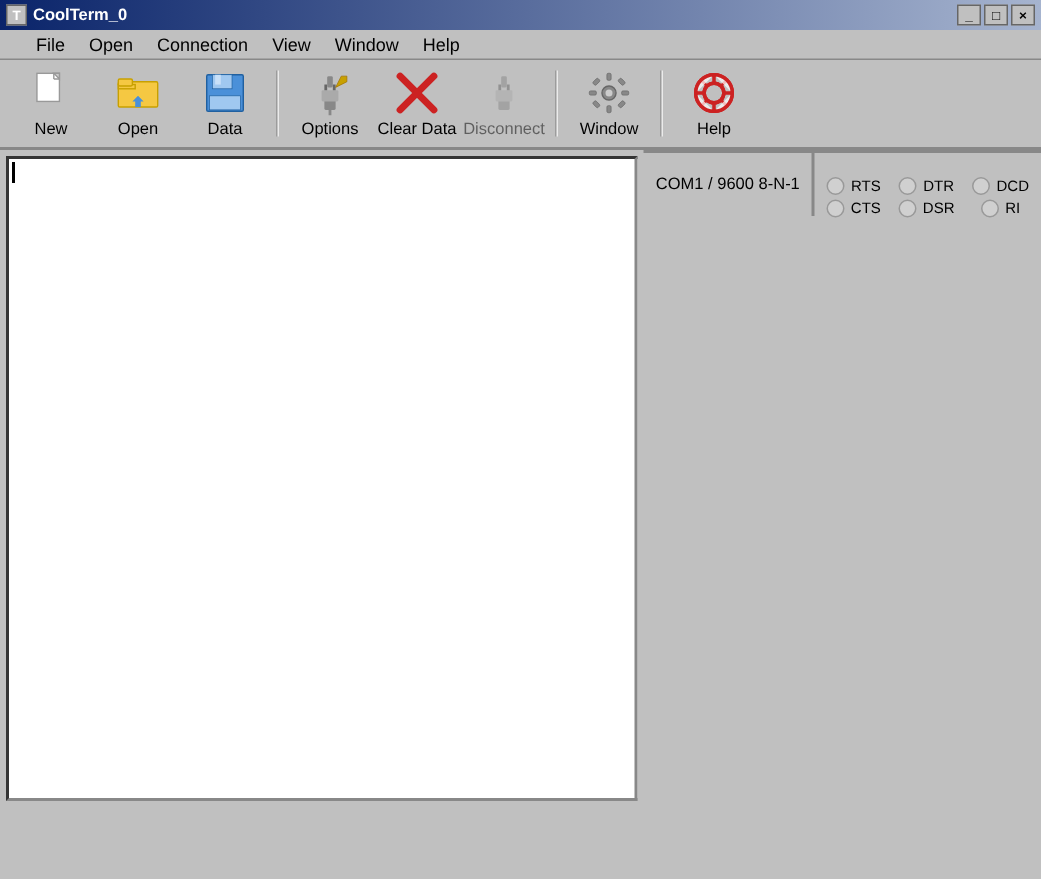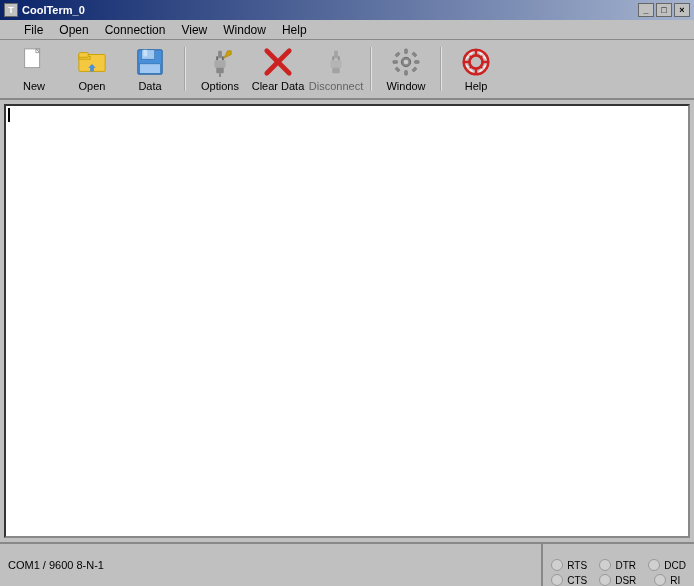--- a/index.html
+++ b/index.html
@@ -162,22 +162,22 @@
       border-right: 2px solid #888;
       padding: 4px 8px;
       display: flex;
       flex-direction: column;
       justify-content: center;
       font-family: Arial, sans-serif;
       font-size: 11px;
     }
     .status-right {
       display: flex;
-      align-items: flex-end;
-      padding: 0 8px;
+      align-items: flex-start;
+      padding: 16px 8px;
       gap: 12px;
       font-family: Arial, sans-serif;
       font-size: 11px;
     }
     .indicator-group {
       display: flex;
       flex-direction: column;
       align-items: center;
       gap: 3px;
     }
@@ -196,21 +196,21 @@
     .led.off {
       background: #d0d0d0;
       border: 1px solid #999;
     }
     .indicator-label {
       font-size: 10px;
     }
 
     .main-content {
       display: flex;
-      flex-direction: column;
+      flex-direction: row;
       height: calc(586px - 20px - 20px - 60px);
     }
   </style>
 </head>
 <body>
 
 <div class="title-bar">
   <div class="title-bar-left">
     <div class="title-icon">T</div>
     <span>CoolTerm_0</span>

